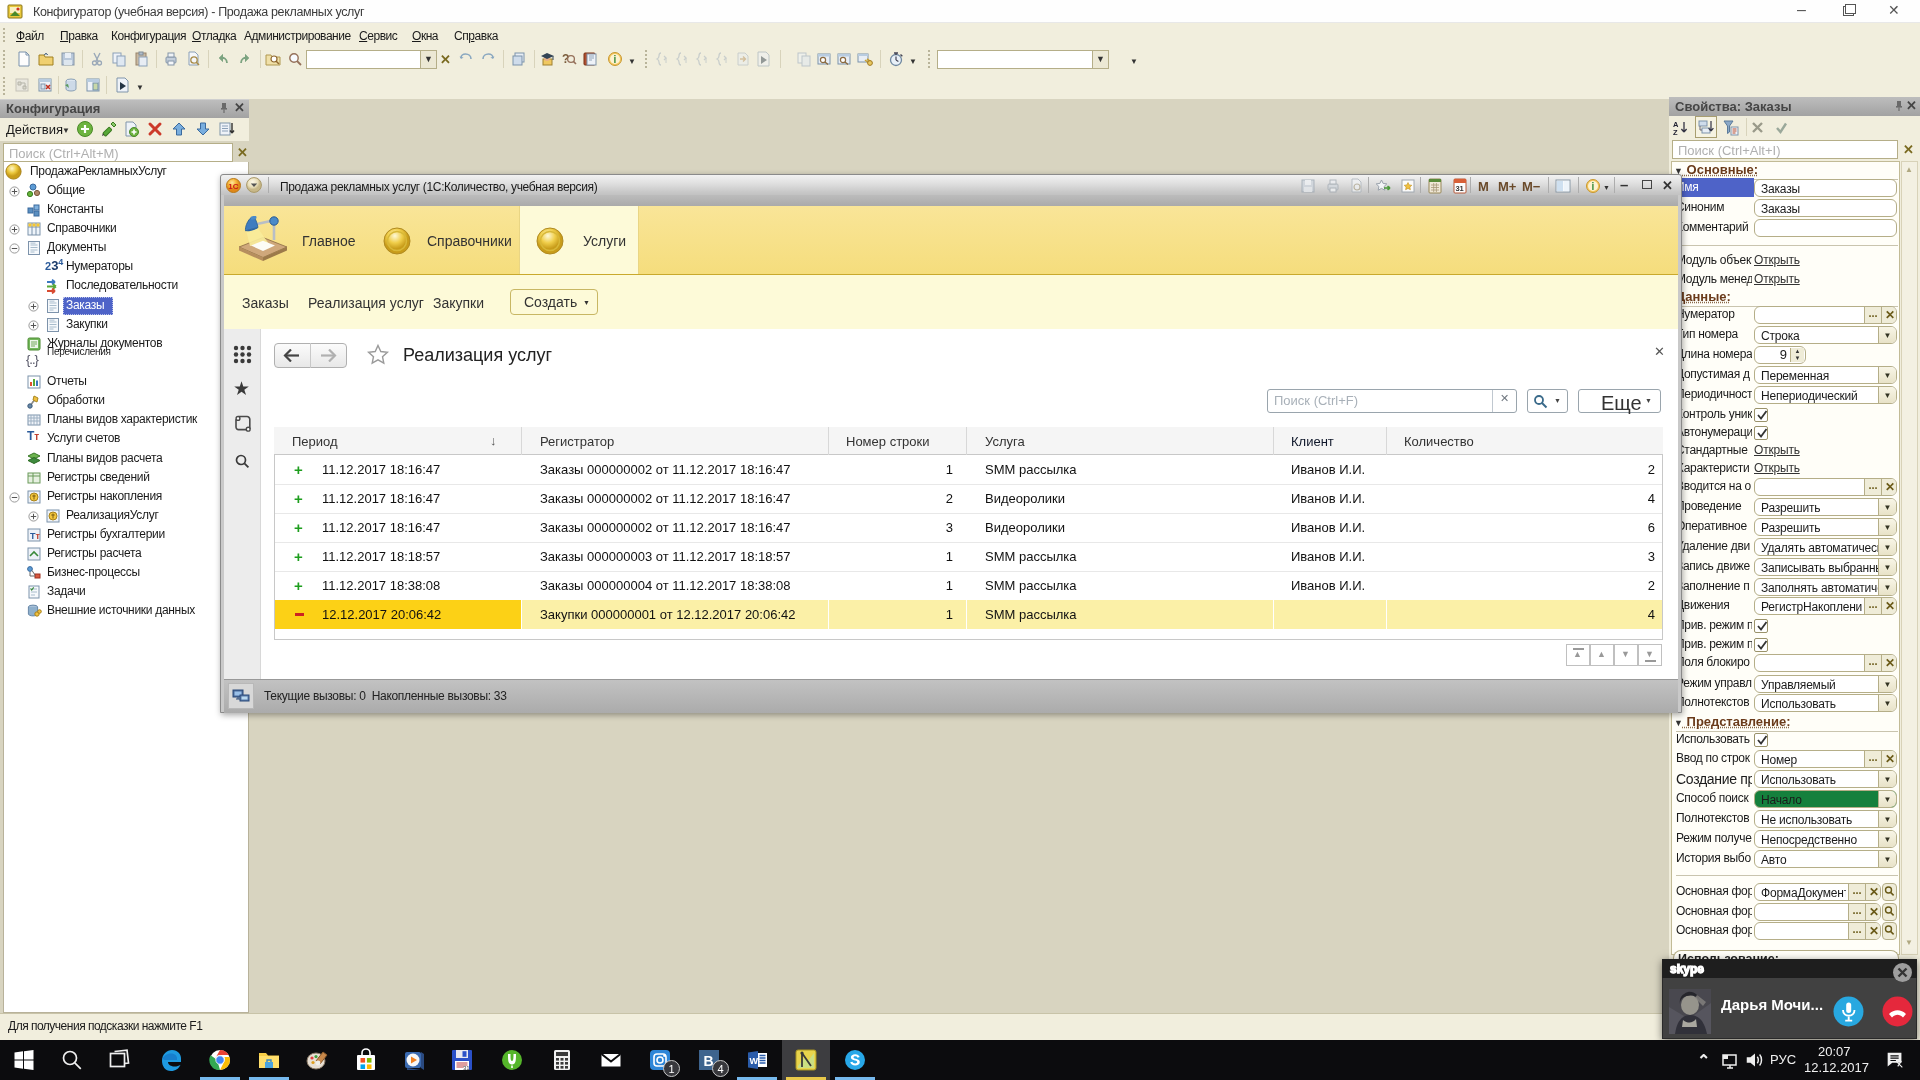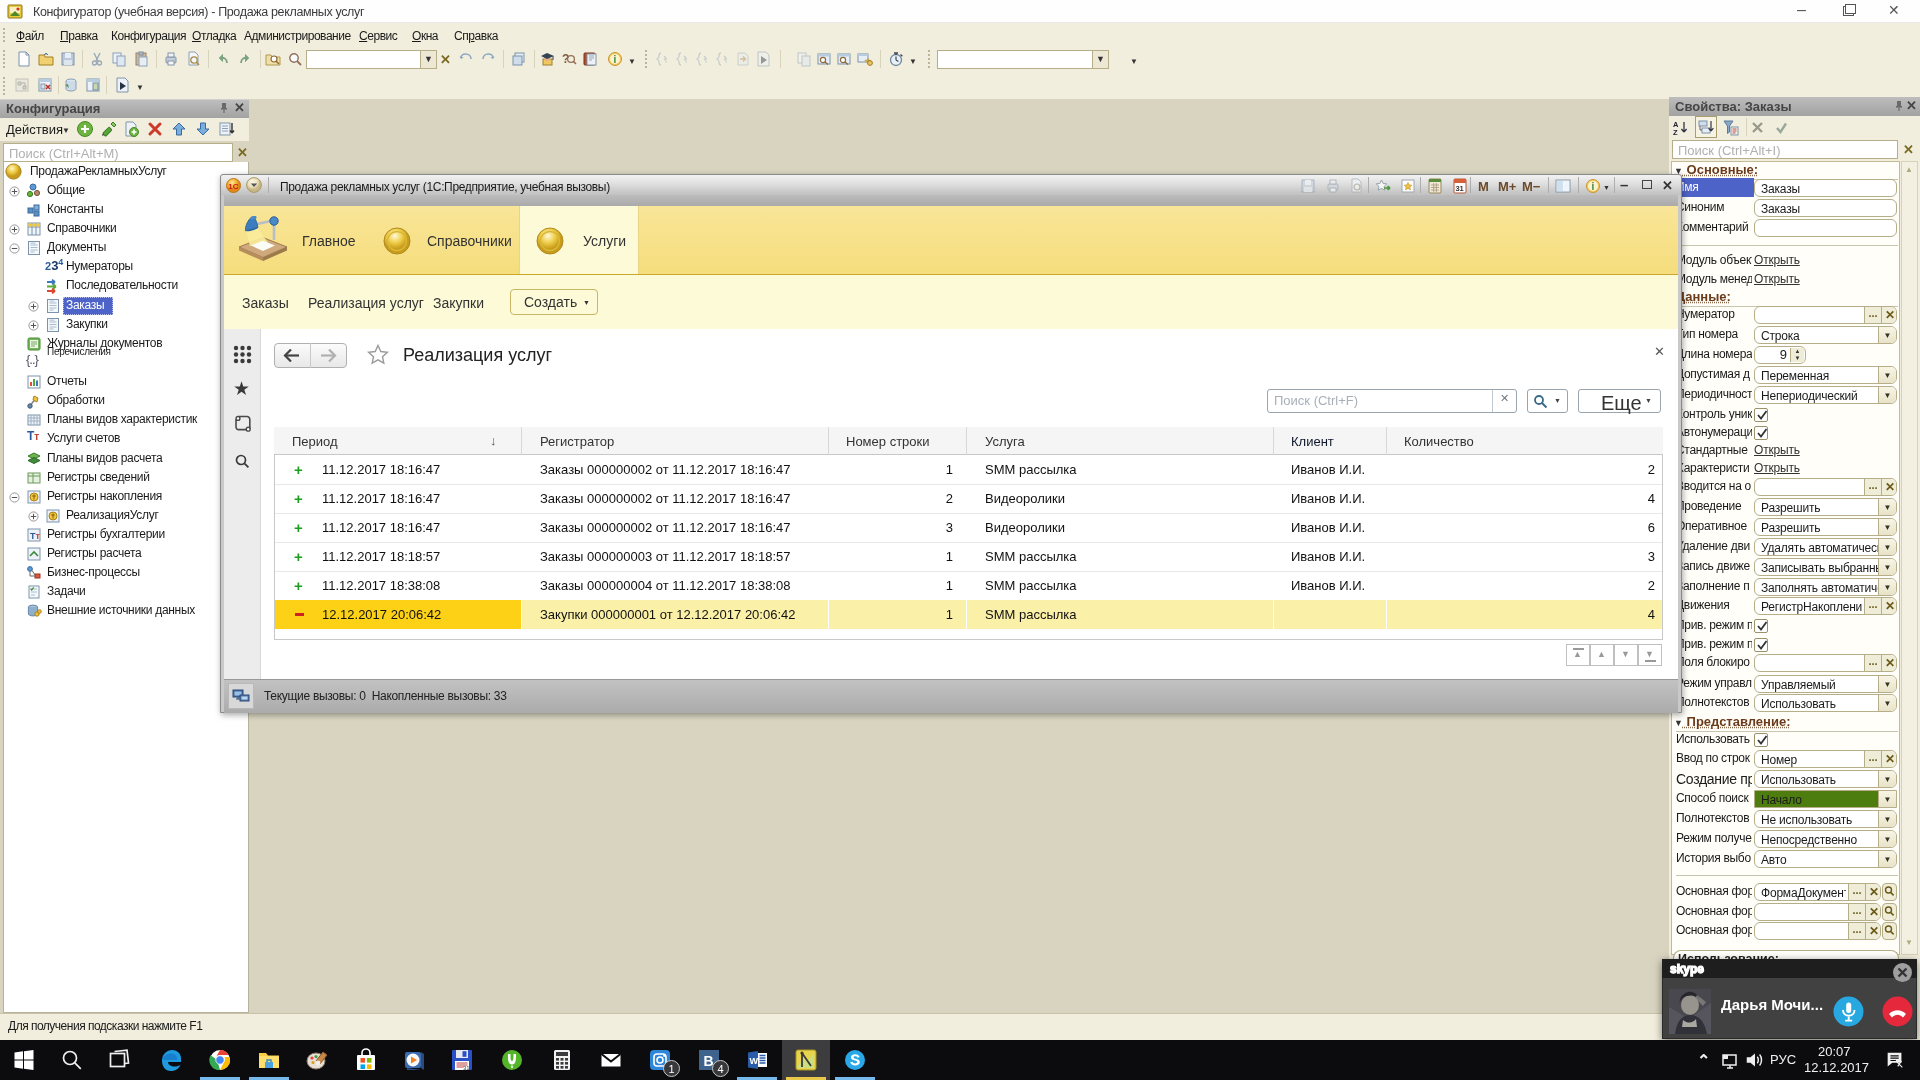--- a/index.html
+++ b/index.html
@@ -615,21 +615,21 @@
       <div style="position:absolute;left:6px;top:1px;width:101px;height:16px;font-size:12px;letter-spacing:-0.2px;line-height:16px;white-space:nowrap;overflow:hidden;">Номер</div>
       <div style="position:absolute;left:109px;top:0;width:17px;height:18px;background:#efecd8;border-left:1px solid #b5ae88;text-align:center;font-size:11px;font-weight:bold;color:#6a5a18;line-height:12px;">...</div>
       <div style="position:absolute;left:126px;top:0;width:17px;height:18px;background:#efecd8;border-left:1px solid #b5ae88;text-align:center;font-size:12px;font-weight:bold;color:#6a5a18;line-height:16px;">✕</div>
     </div>
     <div class="abs" style="left:1676px;top:771px;white-space:nowrap;font-size:14px;letter-spacing:-0.3px;color:#1a1a1a;width:76px;overflow:hidden;">Создание при</div>
     <div class="abs" style="left:1754px;top:770px;width:143px;height:18px;background:#fff;border:1px solid #b5ae88;border-radius:6px;overflow:hidden;">
       <div style="position:absolute;left:6px;top:1px;width:117px;height:16px;font-size:12px;letter-spacing:-0.2px;line-height:16px;white-space:nowrap;overflow:hidden;">Использовать</div>
       <div style="position:absolute;right:0;top:0;width:18px;height:18px;background:linear-gradient(#f8f5e6,#e6e0c4);border-left:1px solid #b5ae88;text-align:center;font-size:8px;color:#332;line-height:18px;">▼</div>
     </div>
     <div class="abs" style="left:1676px;top:791px;white-space:nowrap;font-size:12px;letter-spacing:-0.3px;color:#1a1a1a;width:76px;overflow:hidden;">Способ поиск</div>
-    <div class="abs" style="left:1754px;top:790px;width:143px;height:18px;background:#4d7c0f;border:1px solid #b5ae88;border-radius:1px;overflow:hidden;">
+    <div class="abs" style="left:1754px;top:790px;width:143px;height:18px;background:#15803d;border:1px solid #b5ae88;border-radius:6px;overflow:hidden;">
       <div style="position:absolute;left:6px;top:1px;width:117px;height:16px;font-size:12px;letter-spacing:-0.2px;line-height:16px;white-space:nowrap;overflow:hidden;">Начало</div>
       <div style="position:absolute;right:0;top:0;width:18px;height:18px;background:linear-gradient(#f8f5e6,#e6e0c4);border-left:1px solid #b5ae88;text-align:center;font-size:8px;color:#332;line-height:18px;">▼</div>
     </div>
     <div class="abs" style="left:1676px;top:811px;white-space:nowrap;font-size:12px;letter-spacing:-0.3px;color:#1a1a1a;width:76px;overflow:hidden;">Полнотекстов</div>
     <div class="abs" style="left:1754px;top:810px;width:143px;height:18px;background:#fff;border:1px solid #b5ae88;border-radius:6px;overflow:hidden;">
       <div style="position:absolute;left:6px;top:1px;width:117px;height:16px;font-size:12px;letter-spacing:-0.2px;line-height:16px;white-space:nowrap;overflow:hidden;">Не использовать</div>
       <div style="position:absolute;right:0;top:0;width:18px;height:18px;background:linear-gradient(#f8f5e6,#e6e0c4);border-left:1px solid #b5ae88;text-align:center;font-size:8px;color:#332;line-height:18px;">▼</div>
     </div>
     <div class="abs" style="left:1676px;top:831px;white-space:nowrap;font-size:12px;letter-spacing:-0.3px;color:#1a1a1a;width:76px;overflow:hidden;">Режим получе</div>
     <div class="abs" style="left:1754px;top:830px;width:143px;height:18px;background:#fff;border:1px solid #b5ae88;border-radius:6px;overflow:hidden;">
@@ -693,21 +693,21 @@
         <radialGradient id="rgdd" cx="40%" cy="30%">
           <stop offset="0%" stop-color="#fdf8e8"></stop>
           <stop offset="70%" stop-color="#e8ddb8"></stop>
           <stop offset="100%" stop-color="#c8b888"></stop>
         </radialGradient>
       </defs>
       <circle cx="8" cy="8" r="7.4" fill="url(#rgdd)" stroke="#a89868"></circle>
       <path d="M4.8 6.5h6.4L8 10z" fill="#555"></path>
     </svg>
     <div class="abs" style="left:268px;top:177px;width:1px;height:16px;background:#adadad;"></div>
-    <div class="abs" style="left:280px;top:180px;white-space:nowrap;font-size:12px;letter-spacing:-0.35px;color:#1a1a1a;">Продажа рекламных услуг  (1С:Предприятие, учебная вызовы)</div>
+    <div class="abs" style="left:280px;top:180px;white-space:nowrap;font-size:12px;letter-spacing:-0.35px;color:#1a1a1a;">Продажа рекламных услуг  (1С:Количество, учебная версия)</div>
     <svg class="abs" style="left:1300px;top:178px;opacity:0.75" width="16" height="16" viewBox="0 0 16 16">
       <rect x="2" y="2" width="12" height="12" fill="#cdd4dc" stroke="#9aa5b0"></rect>
       <rect x="5" y="2" width="6" height="5" fill="#eef1f4"></rect>
       <rect x="4" y="9" width="8" height="5" fill="#e6eaee"></rect>
     </svg>
     <svg class="abs" style="left:1325px;top:178px;opacity:0.75" width="16" height="16" viewBox="0 0 16 16">
       <rect x="3" y="6" width="10" height="6" rx="1" fill="#d2d8de" stroke="#a0a8b0"></rect>
       <rect x="5" y="2" width="6" height="4" fill="#eceef2" stroke="#a0a8b0"></rect>
       <rect x="5" y="10" width="6" height="4" fill="#f2f4f6" stroke="#a0a8b0"></rect>
     </svg>

